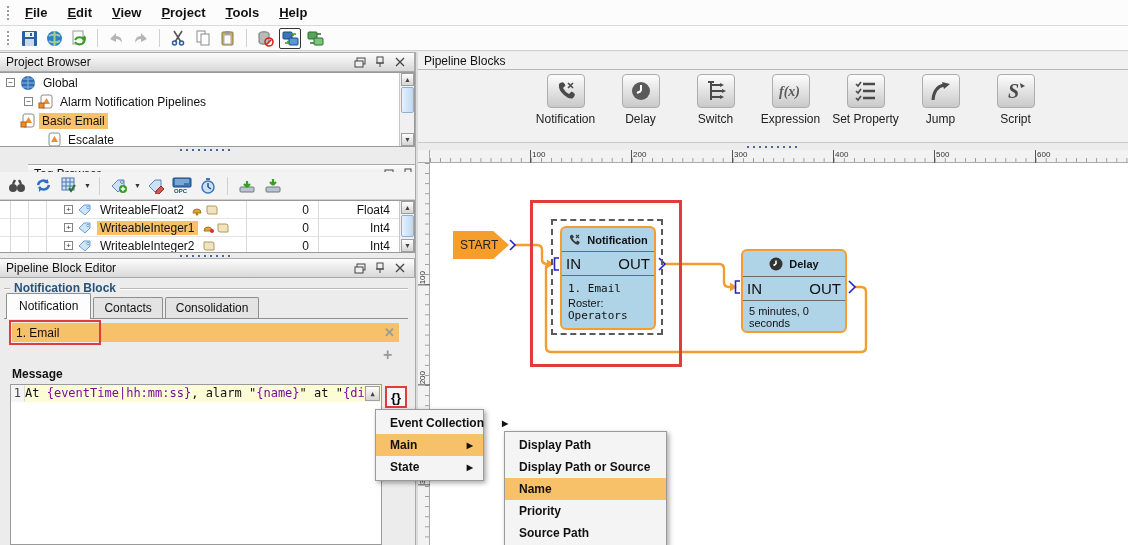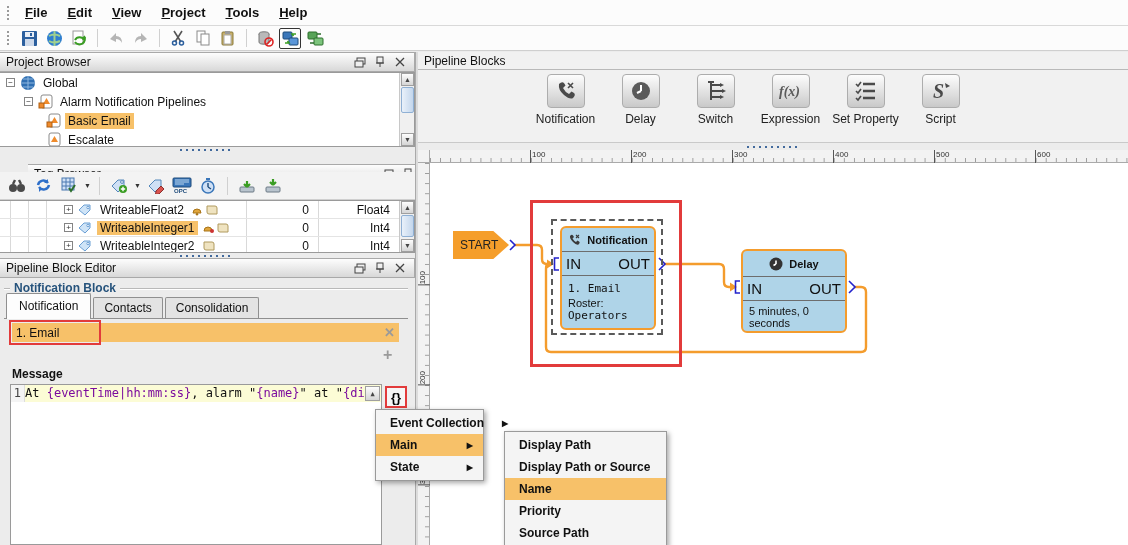--- a/index.html
+++ b/index.html
@@ -244,21 +244,21 @@
     </div>
     <div class="tree-row" style="padding-left:24px;">
       <span class="expander">−</span>
       <svg class="ic" width="15" height="15" style="margin-left:5px;">
           <rect x="3" y="1" width="11" height="13" rx="2" fill="#fff" stroke="#8a8a8a"></rect>
           <path d="M8.5 4 l3.5 6 h-7 z" fill="#ef8b2c"></path>
           <rect x="1" y="9" width="5" height="5" fill="#ef8b2c" stroke="#b05f10"></rect>
         </svg>
       <span class="tree-label">Alarm Notification Pipelines</span>
     </div>
-    <div class="tree-row" style="padding-left:46px;">
+    <div class="tree-row" style="padding-left:20px;">
       <svg class="ic" width="15" height="15">
           <rect x="3" y="1" width="11" height="13" rx="2" fill="#fff" stroke="#8a8a8a"></rect>
           <path d="M8.5 4 l3.5 6 h-7 z" fill="#ef8b2c"></path>
           <rect x="1" y="9" width="5" height="5" fill="#ef8b2c" stroke="#b05f10"></rect>
         </svg>
       <span class="tree-label sel">Basic Email</span>
     </div>
     <div class="tree-row" style="padding-left:46px;">
       <svg class="ic" width="15" height="15">
           <rect x="3" y="1" width="11" height="13" rx="2" fill="#fff" stroke="#8a8a8a"></rect>
@@ -561,20 +561,29 @@
           <svg class="ic" width="24" height="24">
             <path d="M9 5 h12 M9 12 h12 M9 19 h12" stroke="#4a4a4a" stroke-width="2.6"></path>
             <path d="M2 5 l2 2 l3 -4 M2 12 l2 2 l3 -4 M2 19 l2 2 l3 -4" stroke="#4a4a4a" stroke-width="1.6" fill="none"></path>
           </svg>
         </div>
       <div class="pal-lbl">Set Property</div>
     </div>
     <div class="pal-item">
       <div class="pal-ic">
           <svg class="ic" width="24" height="24">
+            <path d="M4 21 Q5 8 15 6" stroke="#4a4a4a" stroke-width="3" fill="none"></path>
+            <path d="M21 5 l-8 -2 l2 7 z" fill="#4a4a4a"></path>
+          </svg>
+        </div>
+      <div class="pal-lbl">Jump</div>
+    </div>
+    <div class="pal-item">
+      <div class="pal-ic">
+          <svg class="ic" width="24" height="24">
             <text x="4" y="19" font-size="20" font-weight="bold" font-style="italic" fill="#4a4a4a" font-family="Liberation Serif, serif">S</text>
             <path d="M16 4 l5 3 l-4 2 z" fill="#4a4a4a"></path>
           </svg>
         </div>
       <div class="pal-lbl">Script</div>
     </div>
   </div>
   <div class="dots" style="left:745px; top:145px;"></div>
 
   <div class="rcorner"></div>

